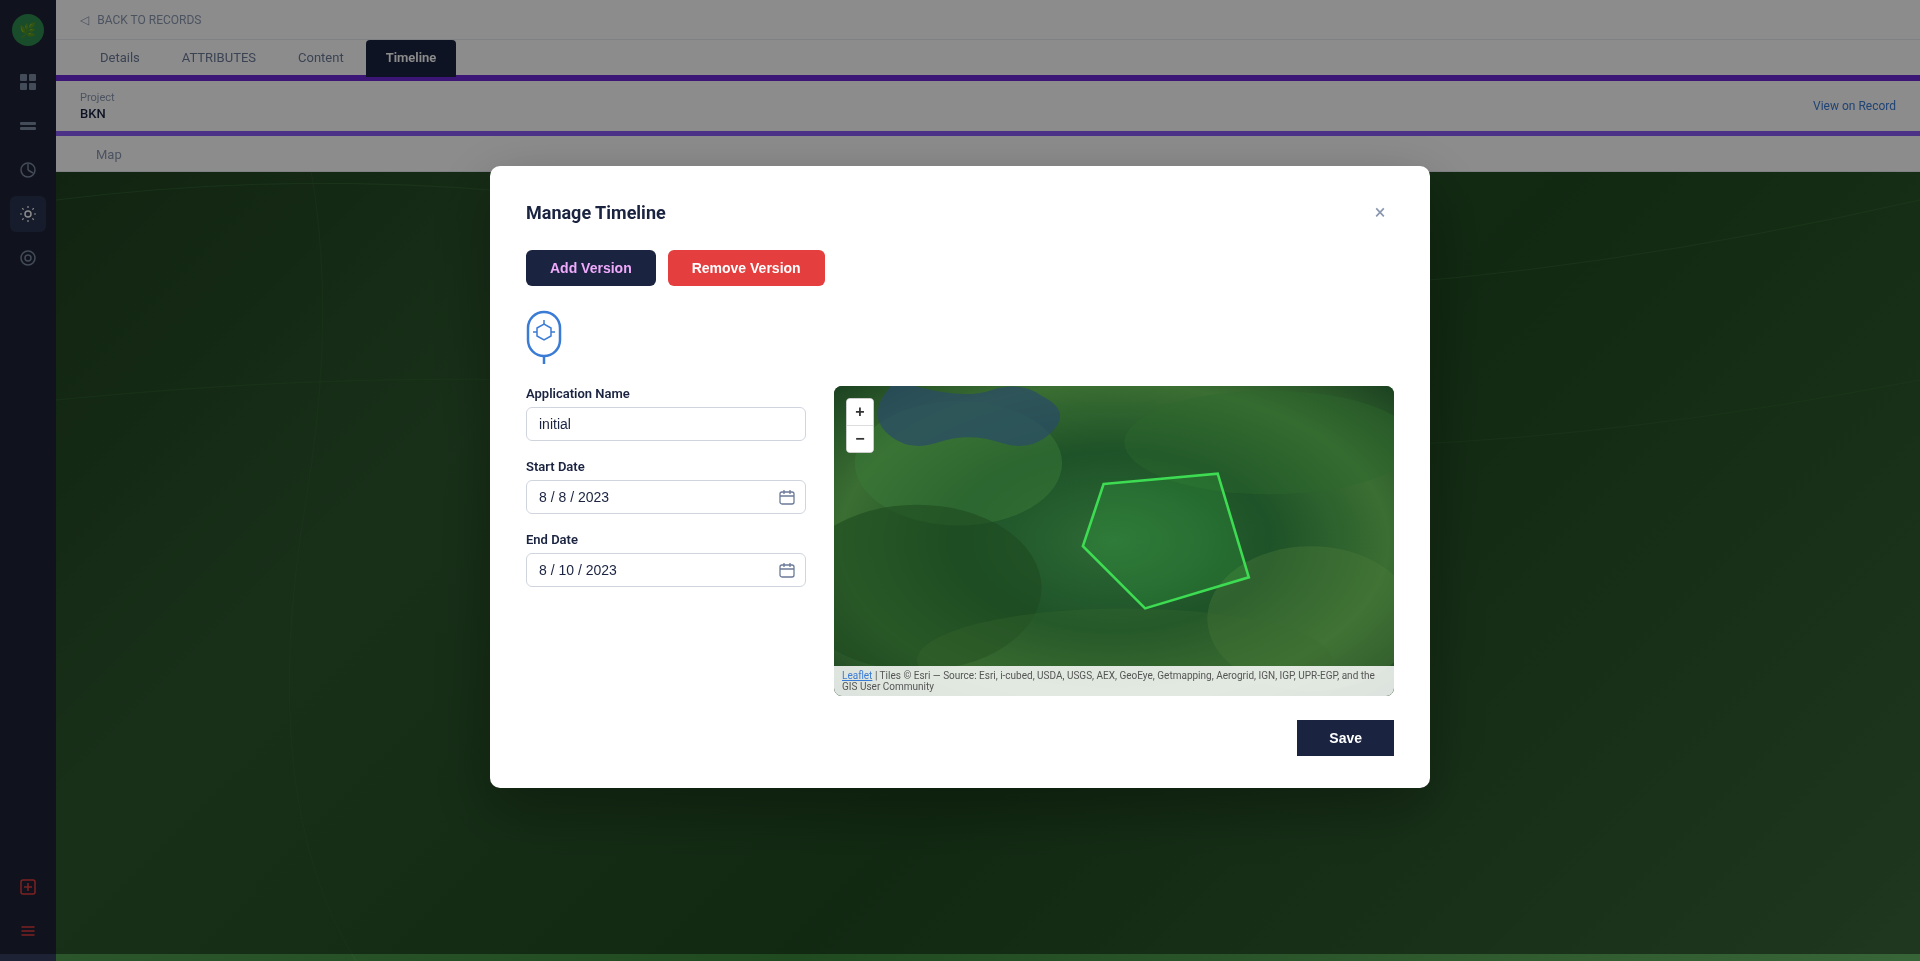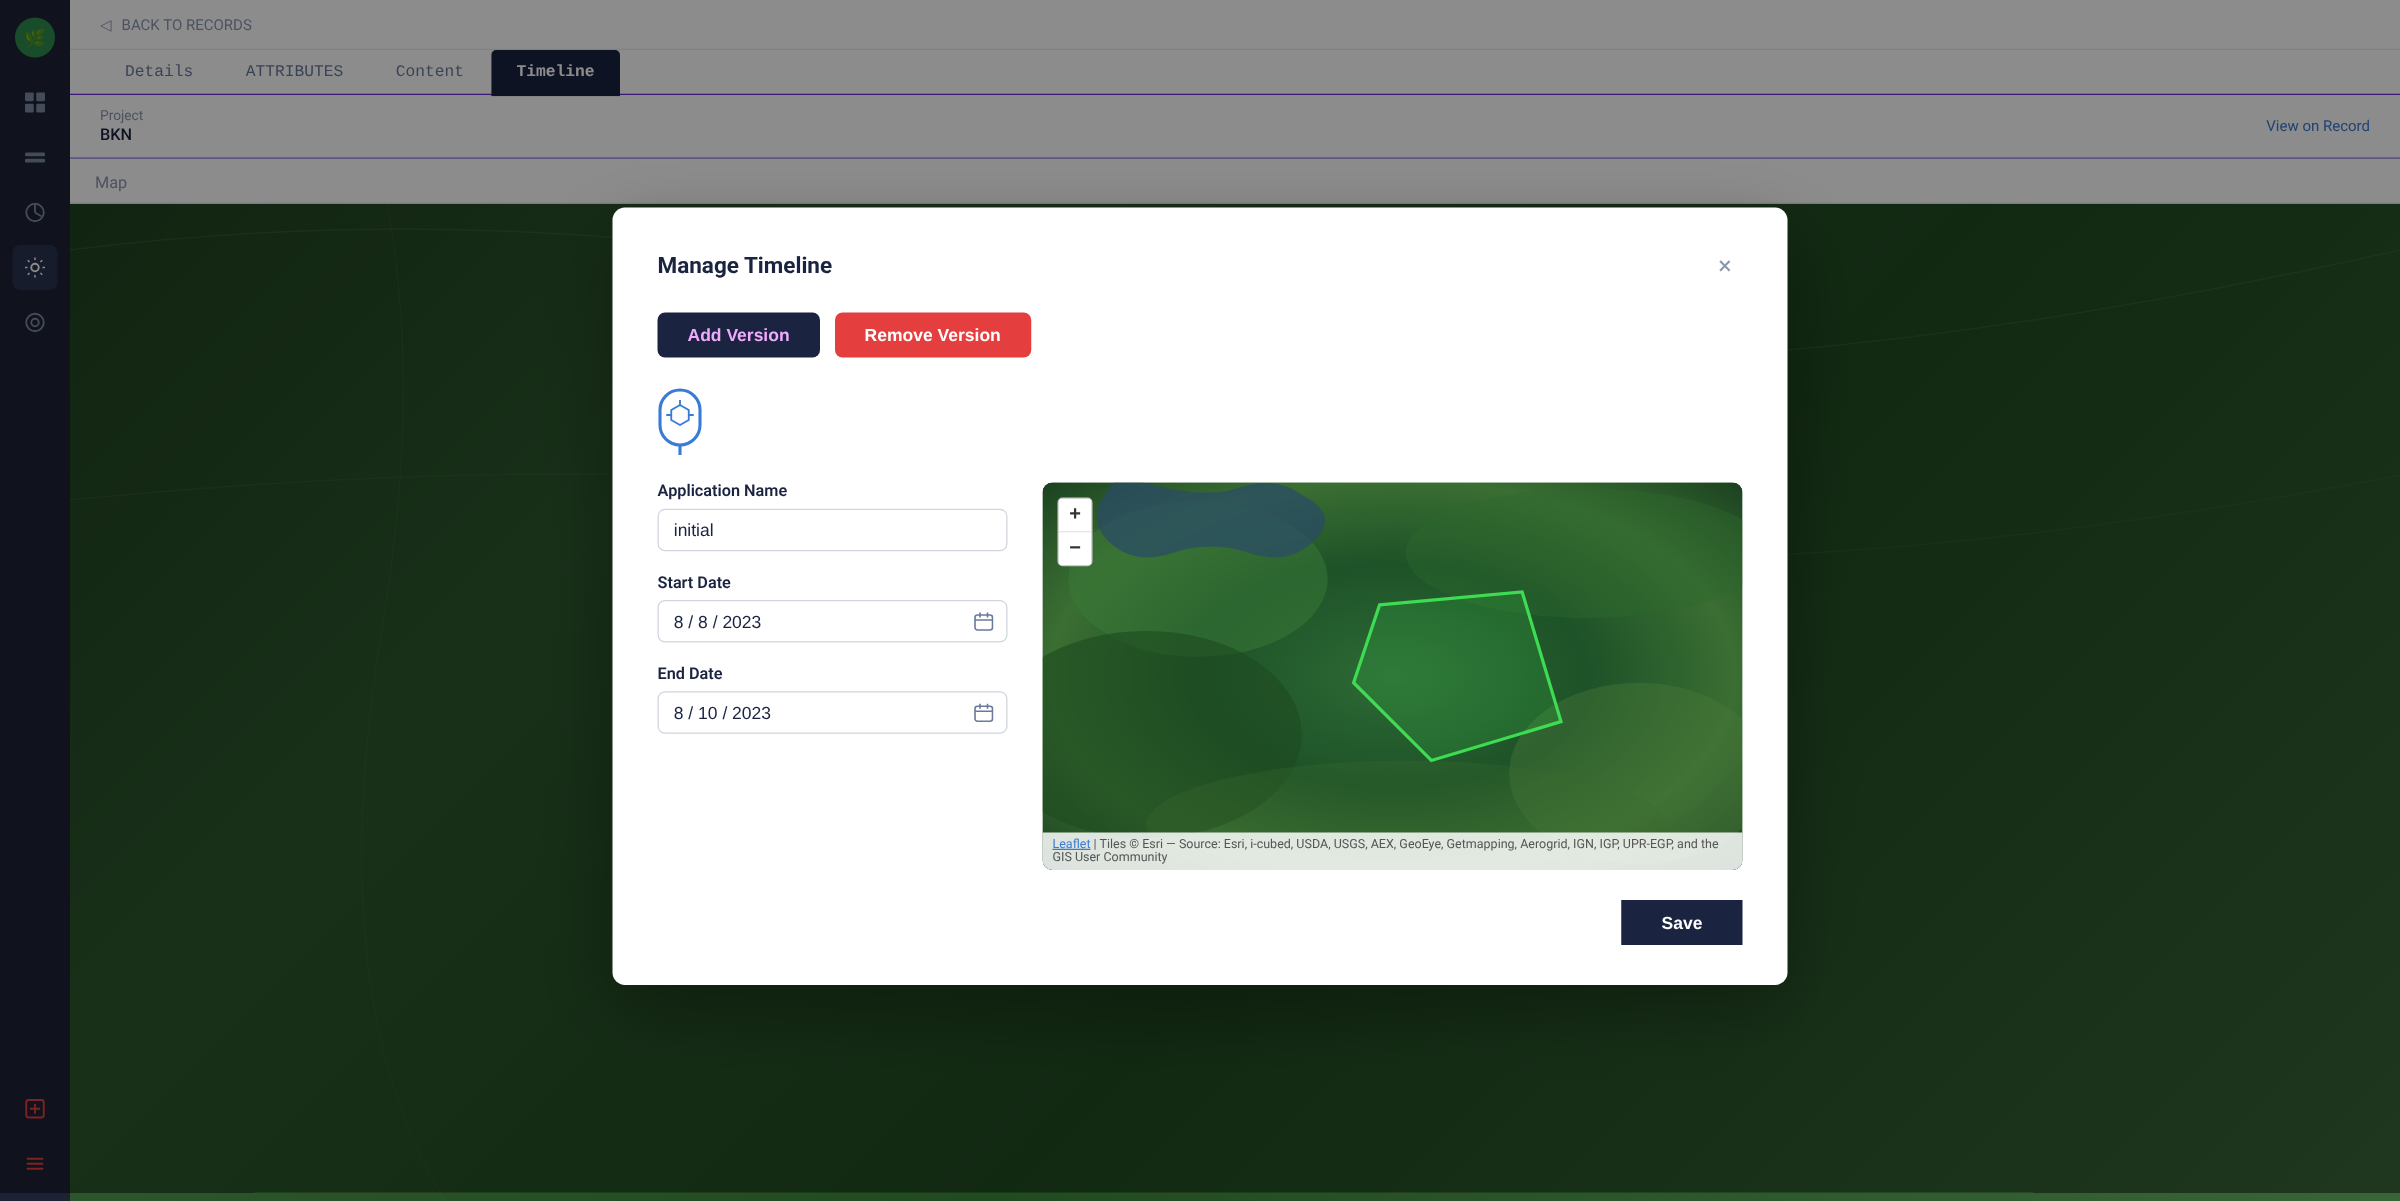--- a/index.html
+++ b/index.html
@@ -100,22 +100,21 @@
       font-weight: 800;
       color: #1a2340;
       letter-spacing: 1px;
     }
     .nav-tabs {
       display: flex;
       align-items: flex-end;
       padding: 0 24px;
       background: #fff;
       gap: 2px;
-      border-bottom: 1px solid #6d28d9;
-      font-family: Liberation Mono, monospace;
+      border-bottom: 6px solid #6d28d9;
     }
     .nav-tab {
       padding: 10px 20px;
       font-size: 13px;
       color: #6b7a99;
       cursor: pointer;
       border-bottom: 2px solid transparent;
       margin-bottom: -2px;
     }
     .nav-tab.active {
@@ -125,21 +124,21 @@
       font-weight: 600;
     }
 
     
     .details-row {
       background: #fff;
       padding: 10px 24px;
       display: flex;
       align-items: center;
       gap: 40px;
-      border-bottom: 1px solid #8b5cf6;
+      border-bottom: 5px solid #8b5cf6;
     }
     .detail-item { display: flex; flex-direction: column; gap: 2px; }
     .detail-label { font-size: 11px; color: #8a97b0; }
     .detail-value { font-size: 13px; color: #1a2340; font-weight: 500; }
     .view-link { color: #3a7bd5; font-size: 12px; cursor: pointer; margin-left: auto; }
 
     
     .modal-overlay {
       position: fixed;
       top: 0; left: 0;
@@ -414,21 +413,21 @@
   </div>
 
   <div class="details-row">
     <div class="detail-item">
       <span class="detail-label">Project</span>
       <span class="detail-value">BKN</span>
     </div>
     <span class="view-link">View on Record</span>
   </div>
 
-  <div style="background:#fff;padding:8px 20px;border-bottom:1px solid #e8ecf2;">
+  <div style="background:#fff;padding:8px 40px;border-bottom:1px solid #e8ecf2;">
     <span style="font-size:13px;color:#8a97b0;">Map</span>
   </div>
 </div>
 
 <div class="modal-overlay">
   <div class="modal">
 
     <div class="modal-header">
       <span class="modal-title">Manage Timeline</span>
       <div class="modal-close">×</div>

